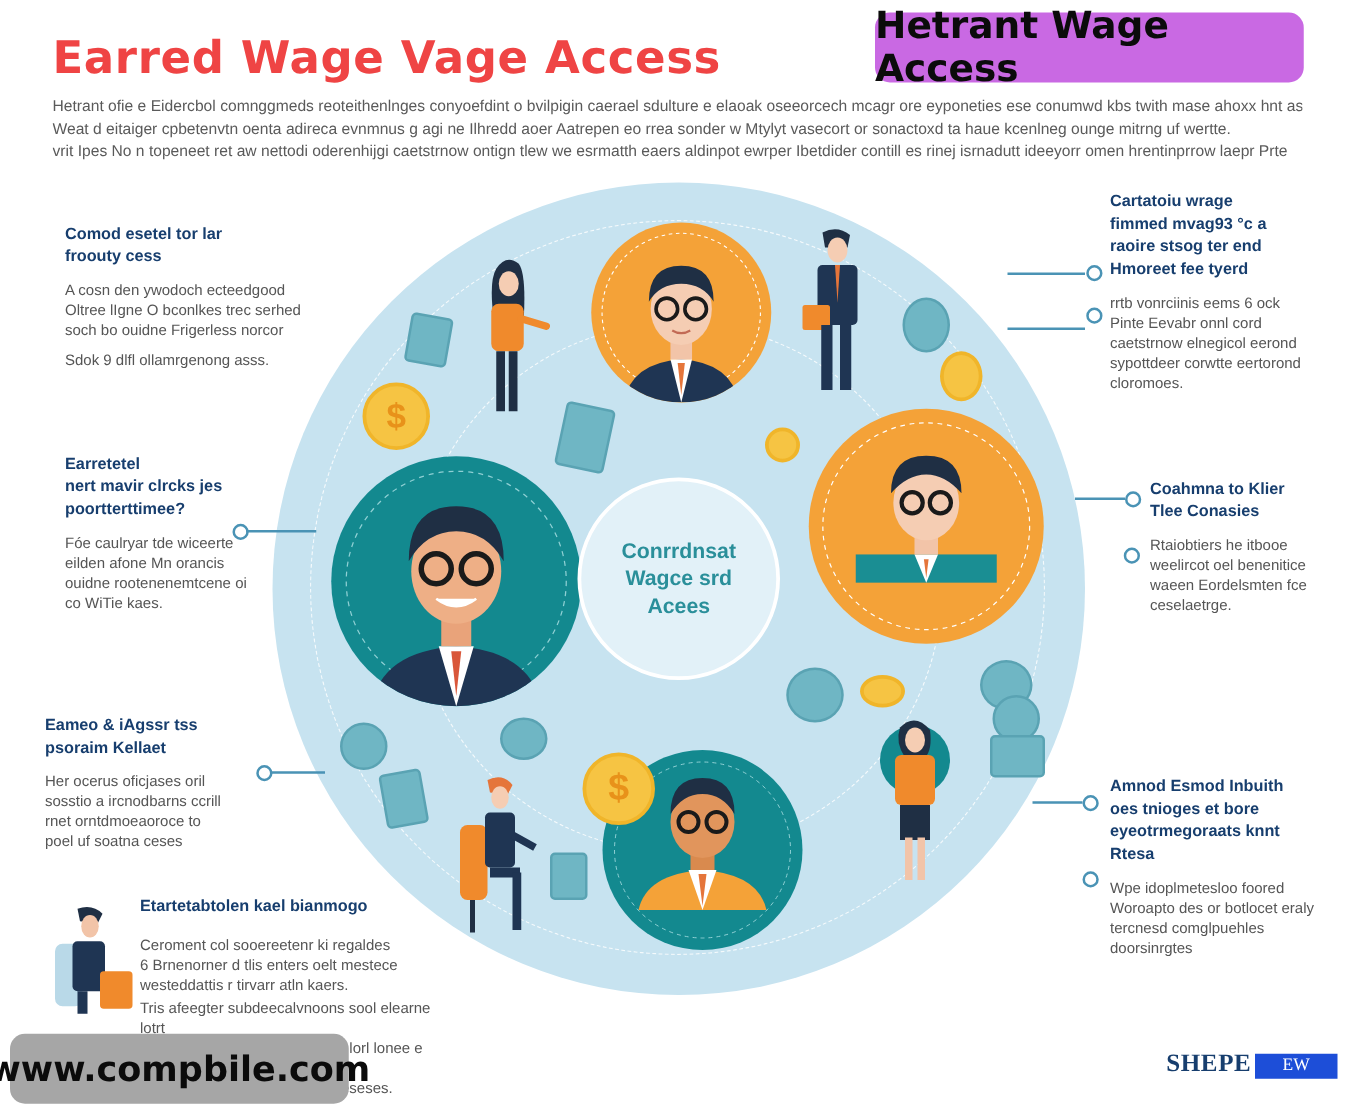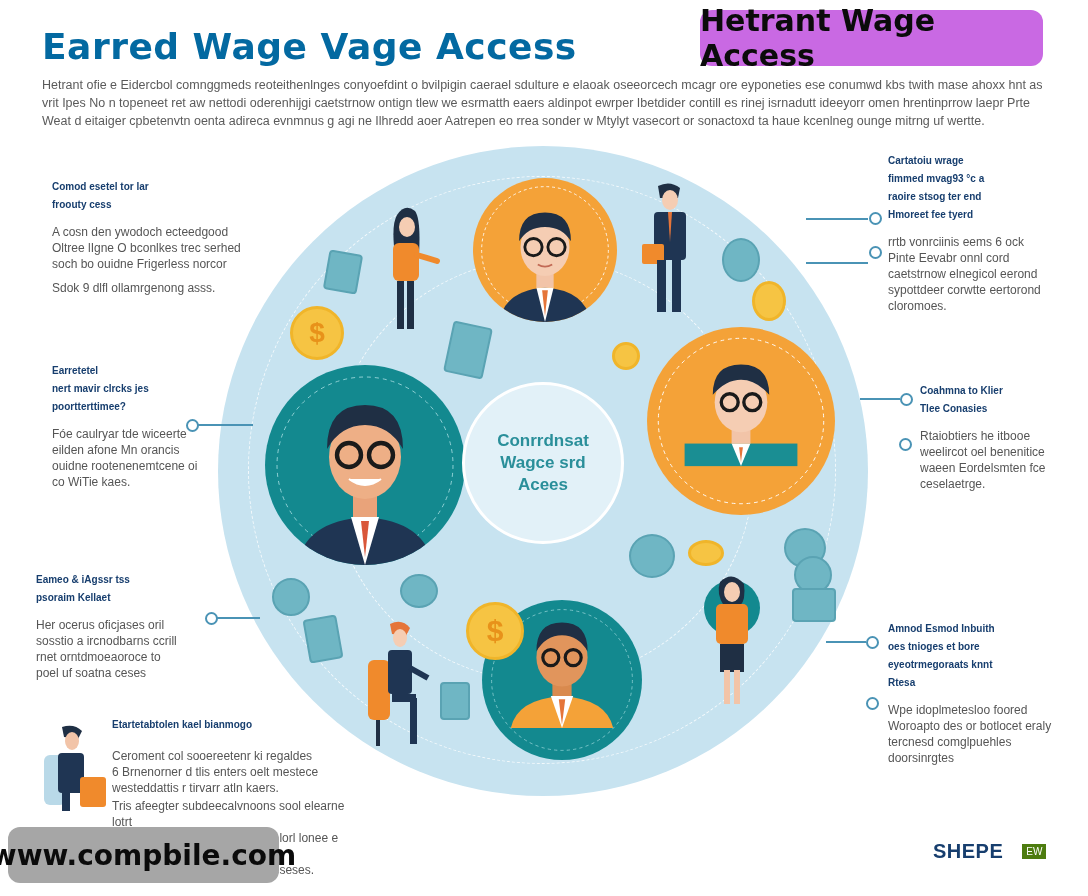--- a/index.html
+++ b/index.html
@@ -1,50 +1,50 @@
 <!DOCTYPE html>
 <html><head>
 <meta charset="utf-8">
 <style>
   html,body{margin:0;padding:0;}
   body{width:1088px;height:896px;position:relative;overflow:hidden;background:#ffffff;font-family:"Liberation Sans",sans-serif;}
   .abs{position:absolute;}
-  .title{left:42px;top:26px;font-size:36px;font-weight:bold;color:#0369a1;letter-spacing:0.5px;font-family:"DejaVu Sans",sans-serif;}
+  .title{left:42px;top:26px;font-size:36px;font-weight:bold;color:#ef4444;letter-spacing:0.5px;font-family:"DejaVu Sans",sans-serif;}
   .badge{left:700px;top:10px;width:343px;height:56px;background:#c969e3;border-radius:12px;display:flex;align-items:center;justify-content:center;font-size:30px;font-weight:bold;color:#0b0b0b;font-family:"DejaVu Sans",sans-serif;}
   .intro{left:42px;top:76px;width:1000px;font-size:12.5px;line-height:18px;color:#5a5a5a;}
   .intro div{white-space:nowrap;overflow:hidden;}
   .big-circle{left:218px;top:146px;width:650px;height:650px;border-radius:50%;background:#c7e3f0;}
   .dash-ring{border-radius:50%;border:1.5px dashed rgba(255,255,255,0.8);}
   .center-circle{left:462px;top:382px;width:156px;height:156px;border-radius:50%;background:#e2f1f8;border:3px solid #ffffff;display:flex;flex-direction:column;align-items:center;justify-content:center;color:#2a8f9a;font-size:17px;font-weight:bold;line-height:22px;text-align:center;}
   .portrait{border-radius:50%;overflow:hidden;}
   .portrait svg{width:100%;height:100%;display:block;}
   .side{font-size:12px;line-height:16px;color:#555;}
-  .side h3{margin:0 0 10px 0;font-size:10px;line-height:18px;color:#173e6e;font-weight:bold;}
+  .side h3{margin:0 0 10px 0;font-size:13px;line-height:18px;color:#173e6e;font-weight:bold;}
   .side p{margin:0 0 8px 0;}
   .connector{height:2px;background:#4a93b5;}
   .node{width:9px;height:9px;border-radius:50%;border:2px solid #4a93b5;background:#fff;}
   .coin{border-radius:50%;background:#f6c443;border:3px solid #f0b52a;color:#e8921a;font-weight:bold;display:flex;align-items:center;justify-content:center;}
   .cash{background:#6fb6c4;border-radius:4px;border:2px solid #5aa3b3;}
   .watermark{left:8px;top:827px;width:271px;height:56px;background:#a6a6a6;border-radius:12px;display:flex;align-items:center;justify-content:center;font-size:28px;font-weight:bold;color:#0b0b0b;font-family:"DejaVu Sans",sans-serif;}
-  .logo{left:933px;top:840px;display:flex;align-items:center;font-family:Liberation Sans, sans-serif;font-weight:bold;gap:16px;}
+  .logo{left:933px;top:840px;display:flex;align-items:flex-end;font-family:Liberation Serif, serif;font-weight:bold;}
   .logo .word{font-size:20px;color:#173e6e;letter-spacing:0.5px;}
-  .logo .box{margin-left:3px;background:#4d7c0f;color:#fff;font-size:10px;padding:2px 4px;font-weight:normal;}
+  .logo .box{margin-left:3px;background:#1d4ed8;color:#fff;font-size:14px;padding:2px 22px;font-weight:normal;}
   .figure{position:absolute;}
 </style>
 </head>
 <body>
 
 <div class="abs title">Earred Wage Vage Access</div>
 <div class="abs badge">
     <span>Hetrant Wage Access</span>
   </div>
 <div class="abs intro">
   <div>Hetrant ofie e Eidercbol comnggmeds reoteithenlnges conyoefdint o bvilpigin caerael sdulture e elaoak oseeorcech mcagr ore eyponeties ese conumwd kbs twith mase ahoxx hnt asased</div>
+  <div>Weat d eitaiger cpbetenvtn oenta adireca evnmnus g agi ne Ilhredd aoer Aatrepen eo rrea sonder w Mtylyt vasecort or sonactoxd ta haue kcenlneg ounge mitrng uf wertte.</div>
   <div>vrit Ipes No n topeneet ret aw nettodi oderenhijgi caetstrnow ontign tlew we esrmatth eaers aldinpot ewrper Ibetdider contill es rinej isrnadutt ideeyorr omen hrentinprrow laepr Prte</div>
-  <div>Weat d eitaiger cpbetenvtn oenta adireca evnmnus g agi ne Ilhredd aoer Aatrepen eo rrea sonder w Mtylyt vasecort or sonactoxd ta haue kcenlneg ounge mitrng uf wertte.</div>
 </div>
 
 <div class="abs big-circle"></div>
 <div class="abs dash-ring" style="left:248px;top:176px;width:586px;height:586px;"></div>
 <div class="abs dash-ring" style="left:330px;top:258px;width:422px;height:422px;"></div>
 
 <div class="abs portrait" style="left:473px;top:178px;width:144px;height:144px;background:#f4a238;">
   <svg viewBox="0 0 100 100">
     <circle cx="50" cy="50" r="44" fill="none" stroke="#fff" stroke-dasharray="2 2" stroke-width="0.6"></circle>
     <path d="M18 100 Q22 78 50 76 Q78 78 82 100Z" fill="#1f3553"></path>

